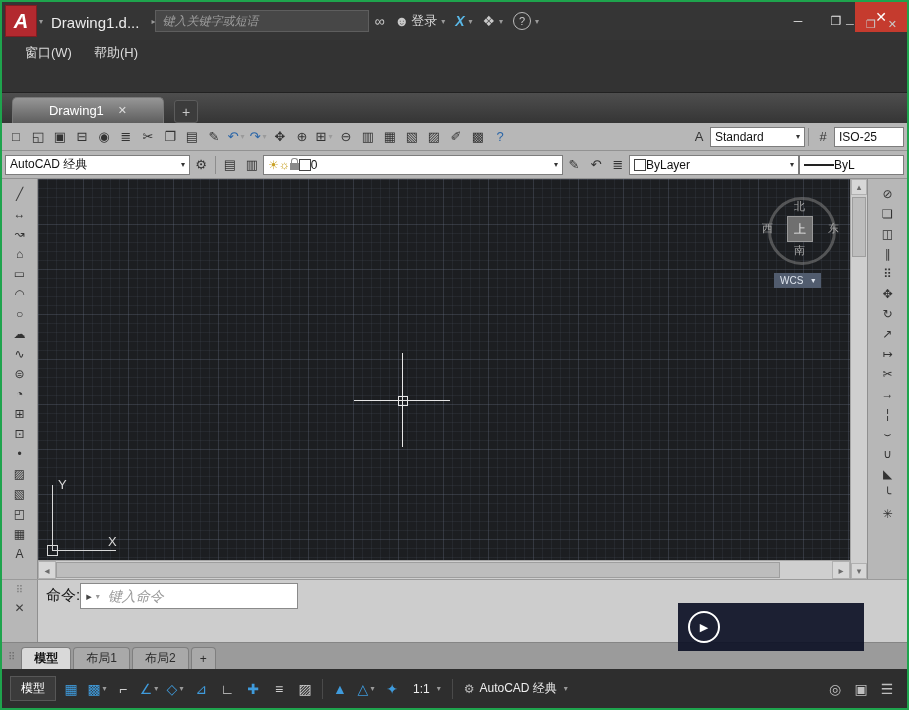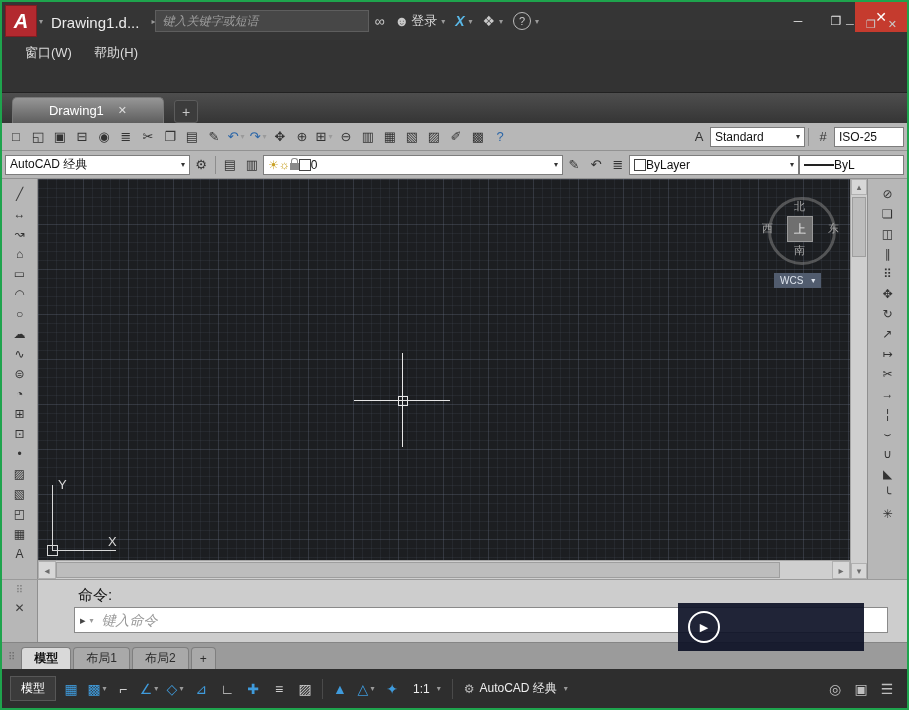--- a/index.html
+++ b/index.html
@@ -99,21 +99,21 @@
   .v-track{flex:1;position:relative;}
   .v-thumb{position:absolute;top:2px;left:1px;right:1px;height:58px;background:#bdbdbd;
     border:1px solid #9e9e9e;}
   
   .cmdarea{flex:0 0 62px;display:flex;background:#cdcdcd;border-top:1px solid #9a9a9a;}
   .cmd-left{width:36px;background:#b7b7b7;border-right:1px solid #8f8f8f;display:flex;
     flex-direction:column;align-items:center;padding-top:4px;gap:4px;box-sizing:border-box;}
   .cmd-grip{color:#7e7e7e;font-size:10px;}
   .cmd-close{width:18px;height:18px;display:flex;align-items:center;justify-content:center;
     color:#3d3d3d;font-size:12px;}
-  .cmd-main{flex:1;display:flex;flex-direction:column;padding:3px 19px 4px 4px;box-sizing:border-box;min-width:0;margin-left:32px;}
+  .cmd-main{flex:1;display:flex;flex-direction:row;padding:3px 19px 4px 4px;box-sizing:border-box;min-width:0;}
   .cmd-hist{height:24px;display:flex;align-items:center;color:#161616;font-size:15px;padding-left:4px;}
   .cmd-row{height:26px;background:#fff;border:1px solid #8a8a8a;display:flex;align-items:center;
     gap:6px;padding:0 5px;box-sizing:border-box;}
   .cmdbtn{display:flex;align-items:center;color:#444;font-size:11px;gap:2px;}
   .cmd-input{flex:1;border:none;outline:none;font-size:14px;font-style:italic;color:#333;
     background:transparent;min-width:0;}
   .cmd-input::placeholder{color:#9a9a9a;font-style:italic;}
   
   .laytabs{flex:0 0 26px;background:#9b9b9b;border-top:1px solid #858585;display:flex;
     align-items:flex-end;padding-left:6px;gap:2px;}

